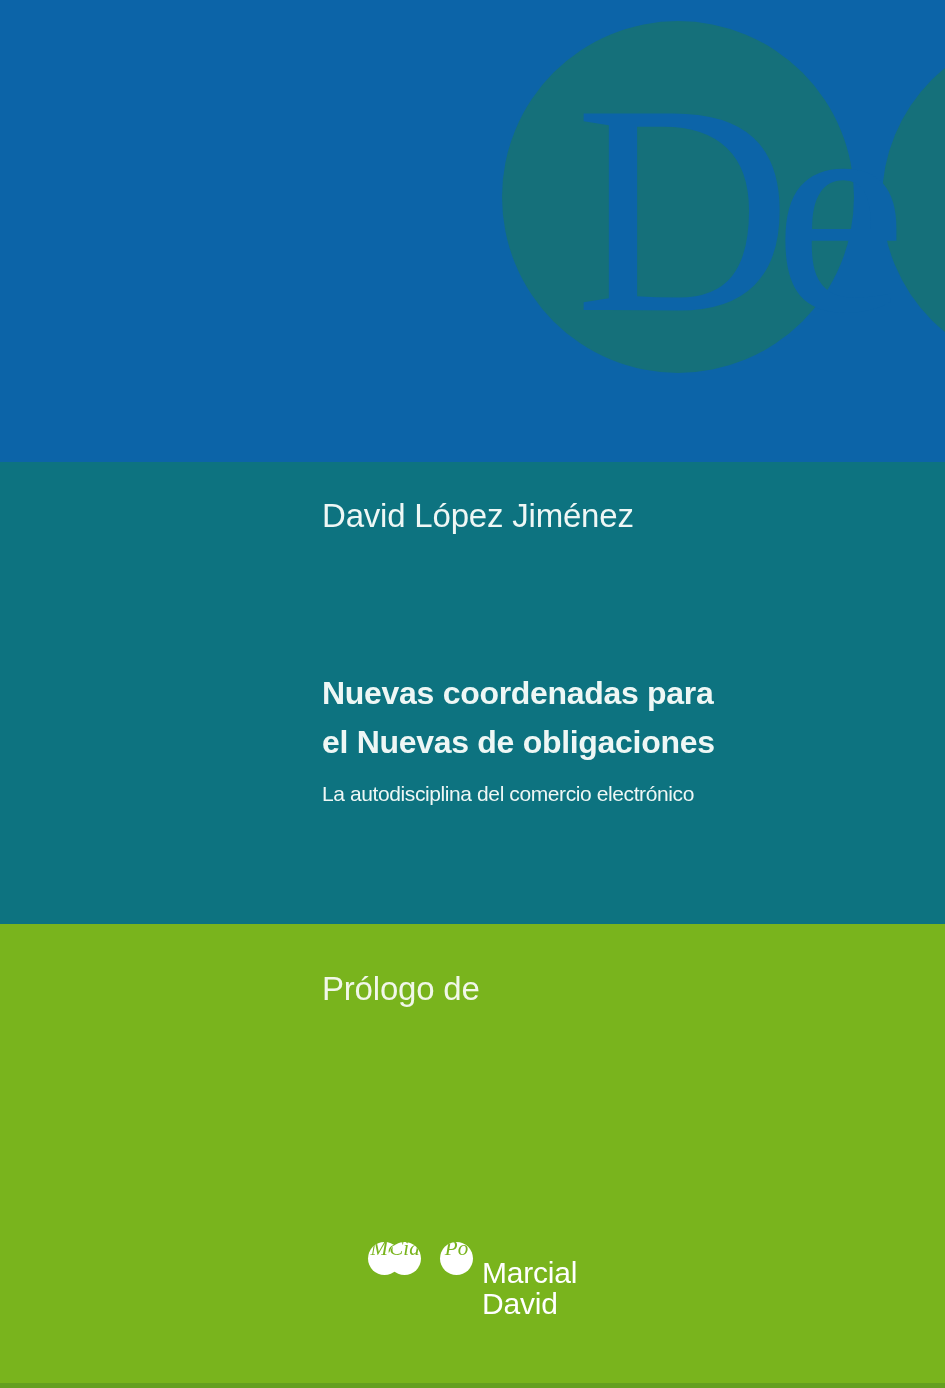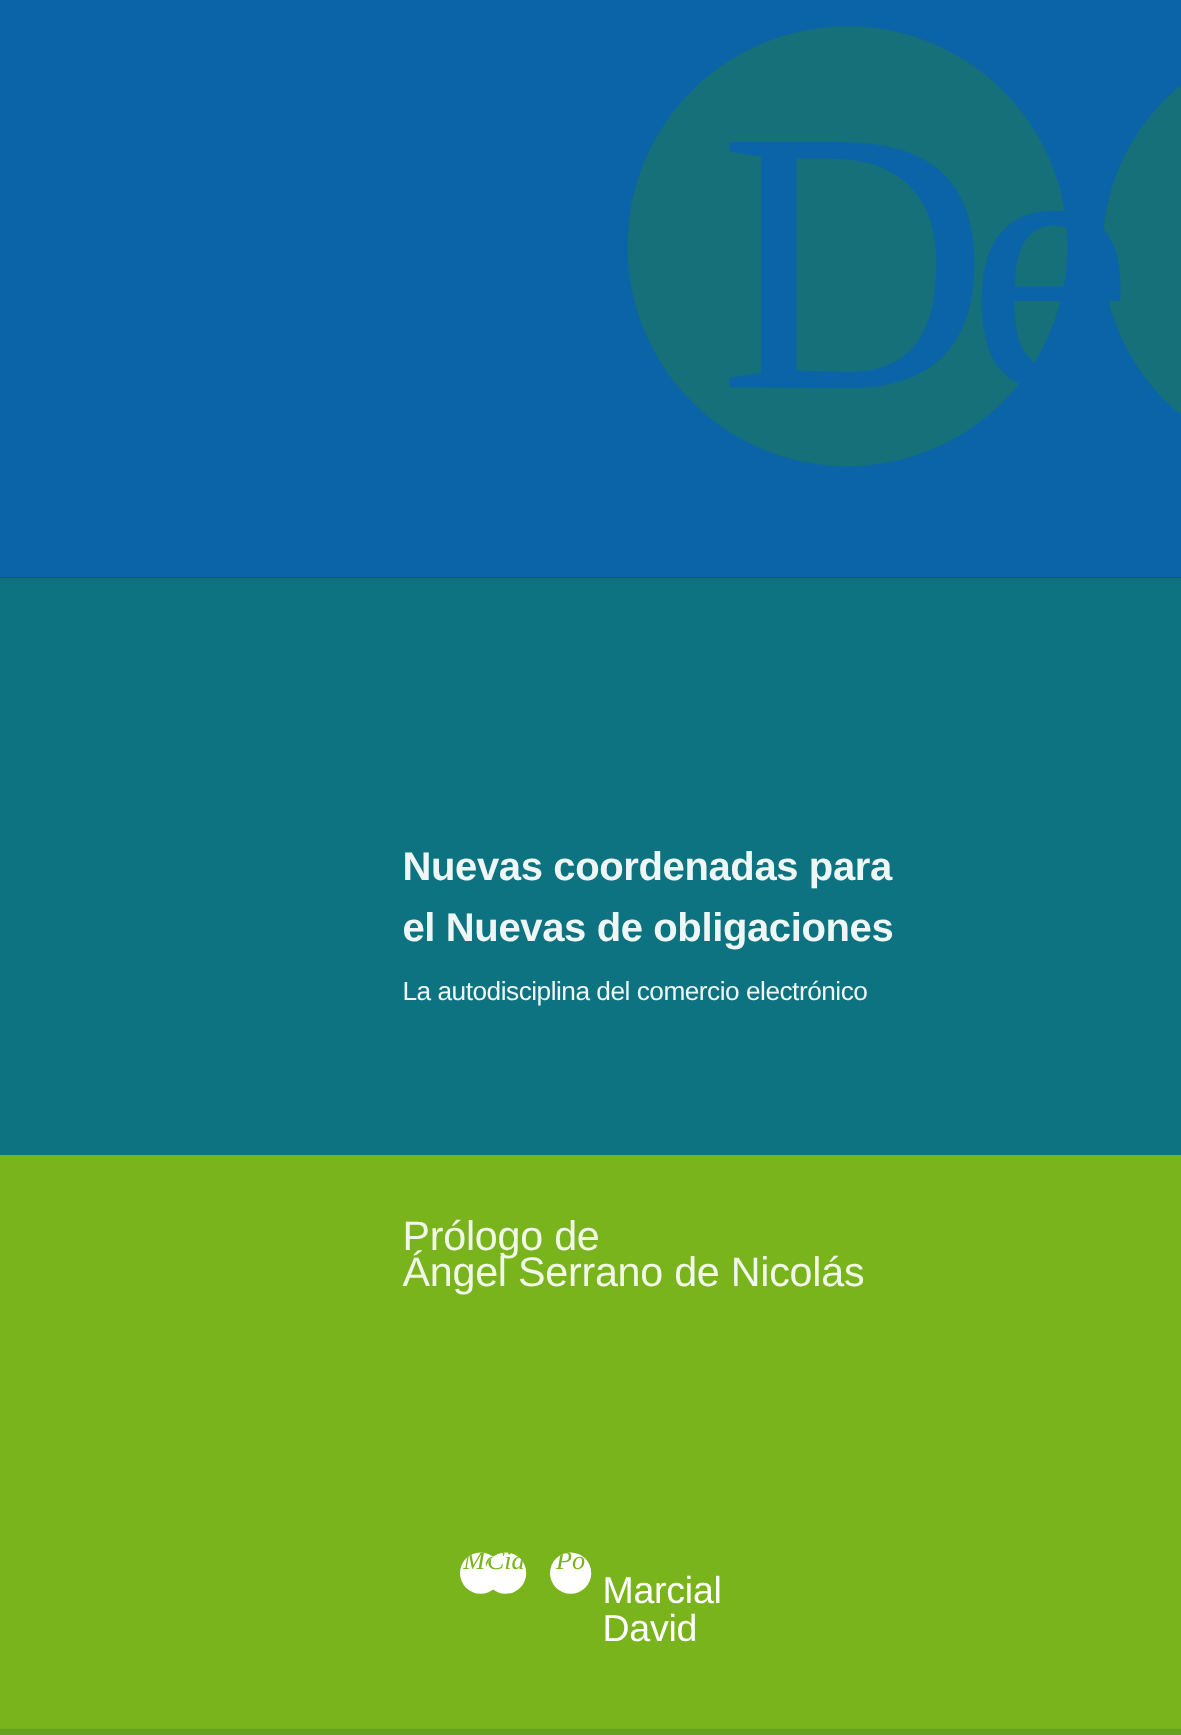--- a/index.html
+++ b/index.html
@@ -78,31 +78,31 @@
   <section class="band band-blue">
     <div class="circle circle-main"></div>
     <div class="circle circle-edge"></div>
     <div class="monogram">De</div>
   </section>
 
   <section class="band band-teal"></section>
 
   <section class="band band-green"></section>
 
+  <div class="author">David López Jiménez</div>
 
   <div class="title">
     <div>Nuevas coordenadas para</div>
     <div>el Nuevas de obligaciones</div>
   </div>
 
   <div class="subtitle">La autodisciplina del comercio electrónico</div>
 
   <div class="prologue">
     <div>Prólogo de</div>
-    <div>Ángel Serrano de Nicolás</div>
   </div>
 
   <div class="logo">
     <span class="ball ball1">
       <span class="ball-letters">Ma</span>
     </span>
     <span class="ball ball2">
       <span class="ball-letters">Cia</span>
     </span>
     <span class="ball ball3">

